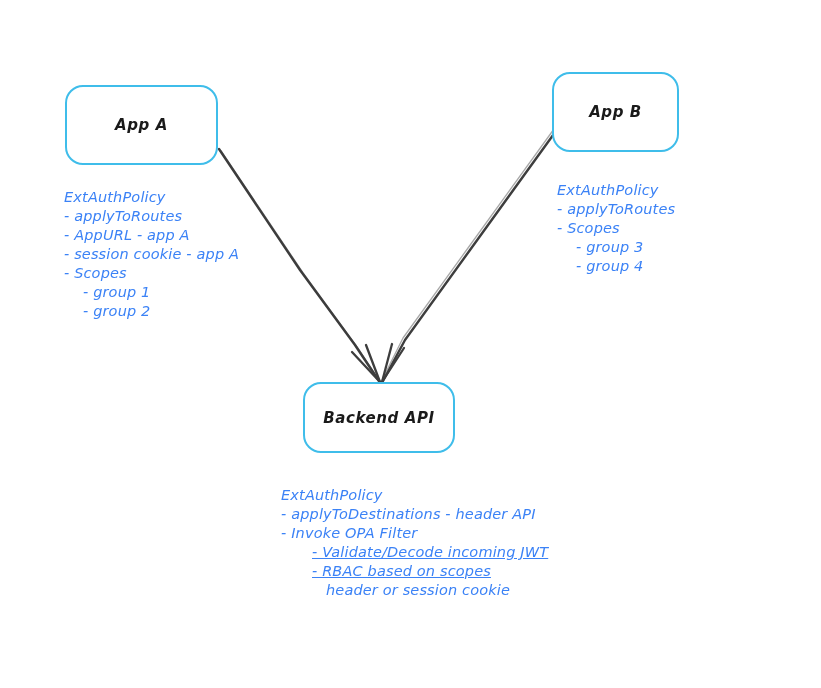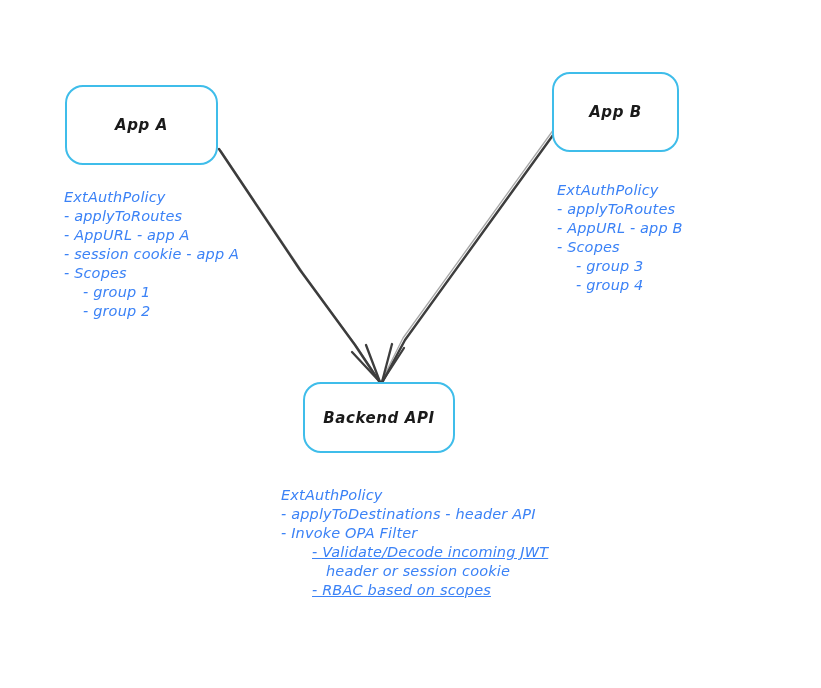--- a/index.html
+++ b/index.html
@@ -107,26 +107,25 @@
   <span class="anno-line lvl1">- AppURL - app A</span>
   <span class="anno-line lvl1">- session cookie - app A</span>
   <span class="anno-line lvl1">- Scopes</span>
   <span class="anno-line lvl2">- group 1</span>
   <span class="anno-line lvl2">- group 2</span>
 </div>
 
 <div class="anno" id="anno-app-b">
   <span class="anno-line lvl0">ExtAuthPolicy</span>
   <span class="anno-line lvl1">- applyToRoutes</span>
-  <span class="anno-line lvl1">- AppURL - app B</span>
   <span class="anno-line lvl1">- Scopes</span>
   <span class="anno-line lvl2">- group 3</span>
   <span class="anno-line lvl2">- group 4</span>
 </div>
 
 <div class="anno" id="anno-backend">
   <span class="anno-line lvl0">ExtAuthPolicy</span>
   <span class="anno-line lvl1">- applyToDestinations - header API</span>
   <span class="anno-line lvl1">- Invoke OPA Filter</span>
   <span class="anno-line lvl3">- Validate/Decode incoming JWT</span>
+  <span class="anno-line lvl3">- RBAC based on scopes</span>
   <span class="anno-line lvl3c">header or session cookie</span>
-  <span class="anno-line lvl3">- RBAC based on scopes</span>
 </div>
 
 </body></html>

